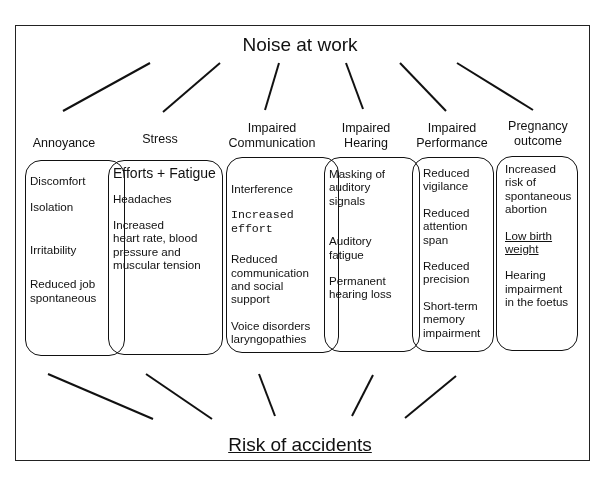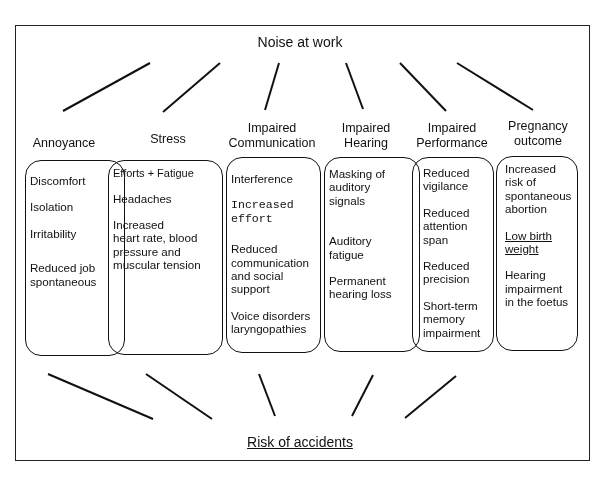--- a/index.html
+++ b/index.html
@@ -1,20 +1,20 @@
 <!DOCTYPE html>
 <html><head>
 <meta charset="utf-8">
 <style>
   html, body { margin:0; padding:0; background:#ffffff; }
   body { width:600px; height:479px; position:relative; overflow:hidden;
          font-family:"Liberation Sans", sans-serif; color:#111; }
   .frame { position:absolute; left:15px; top:25px; width:575px; height:436px;
            border:1.5px solid #222; box-sizing:border-box; }
-  .title { position:absolute; font-size:14px; text-align:center; }
+  .title { position:absolute; font-size:19px; text-align:center; }
   .cat { position:absolute; font-size:12.5px; text-align:center; line-height:15px; }
   .box { position:absolute; border:1.6px solid #111; border-radius:16px;
          box-sizing:border-box; padding:7px 3px 0 4px; font-size:11.6px; line-height:13.4px; }
   .box .item { margin-bottom:10px; white-space:pre-line; }
   svg.lines { position:absolute; left:0; top:0; }
   svg.lines line { stroke:#111; stroke-width:2; }
 </style>
 </head>
 <body>
 
@@ -30,48 +30,48 @@
   <line x1="400" y1="63" x2="446" y2="111"></line>
   <line x1="457" y1="63" x2="533" y2="110"></line>
   <line x1="48" y1="374" x2="153" y2="419"></line>
   <line x1="146" y1="374" x2="212" y2="419"></line>
   <line x1="259" y1="374" x2="275" y2="416"></line>
   <line x1="373" y1="375" x2="352" y2="416"></line>
   <line x1="456" y1="376" x2="405" y2="418"></line>
 </svg>
 
 <div class="cat" style="left:20px; top:136px; width:88px;">Annoyance</div>
-<div class="cat" style="left:118px; top:132px; width:100px;">Stress</div>
+<div class="cat" style="left:110px; top:132px; width:100px;">Stress</div>
 <div class="cat" style="left:222px; top:121px; width:100px; white-space:pre-line;">Impaired
 Communication</div>
 <div class="cat" style="left:326px; top:121px; width:80px; white-space:pre-line;">Impaired
 Hearing</div>
 <div class="cat" style="left:408px; top:121px; width:88px; white-space:pre-line;">Impaired
 Performance</div>
 <div class="cat" style="left:498px; top:119px; width:80px; white-space:pre-line;">Pregnancy
 outcome</div>
 
 <div class="box" style="left:25px; top:160px; width:100px; height:196px; padding-top:13px;">
   <div class="item" style="margin-bottom:13px;">Discomfort</div>
-  <div class="item" style="margin-bottom:13px;">Isolation</div>
+  <div class="item" style="margin-bottom:29px;">Isolation</div>
   <div class="item" style="margin-bottom:21px;">Irritability</div>
   <div class="item">Reduced job
 spontaneous</div>
 </div>
 
 <div class="box" style="left:108px; top:160px; width:115px; height:195px; padding-top:6px;">
-  <div class="item" style="font-size:11px; margin-bottom:12px;">Efforts  + Fatigue</div>
+  <div class="item" style="font-size:14px; margin-bottom:12px;">Efforts  + Fatigue</div>
   <div class="item" style="margin-bottom:12px;">Headaches</div>
   <div class="item" style="margin-bottom:13px;">Increased
 heart rate, blood
 pressure and
 muscular tension</div>
 </div>
 
-<div class="box" style="left:226px; top:157px; width:95px; height:196px; padding-top:14px;">
+<div class="box" style="left:226px; top:157px; width:113px; height:196px; padding-top:24px;">
   <div class="item" style="margin-bottom:13px;">Interference</div>
   <div class="item" style="margin-bottom:17px;font-family:Liberation Mono, monospace;">Increased effort</div>
   <div class="item" style="margin-bottom:13px;">Reduced
 communication
 and social
 support</div>
   <div class="item">Voice disorders
 laryngopathies</div>
 </div>
 

